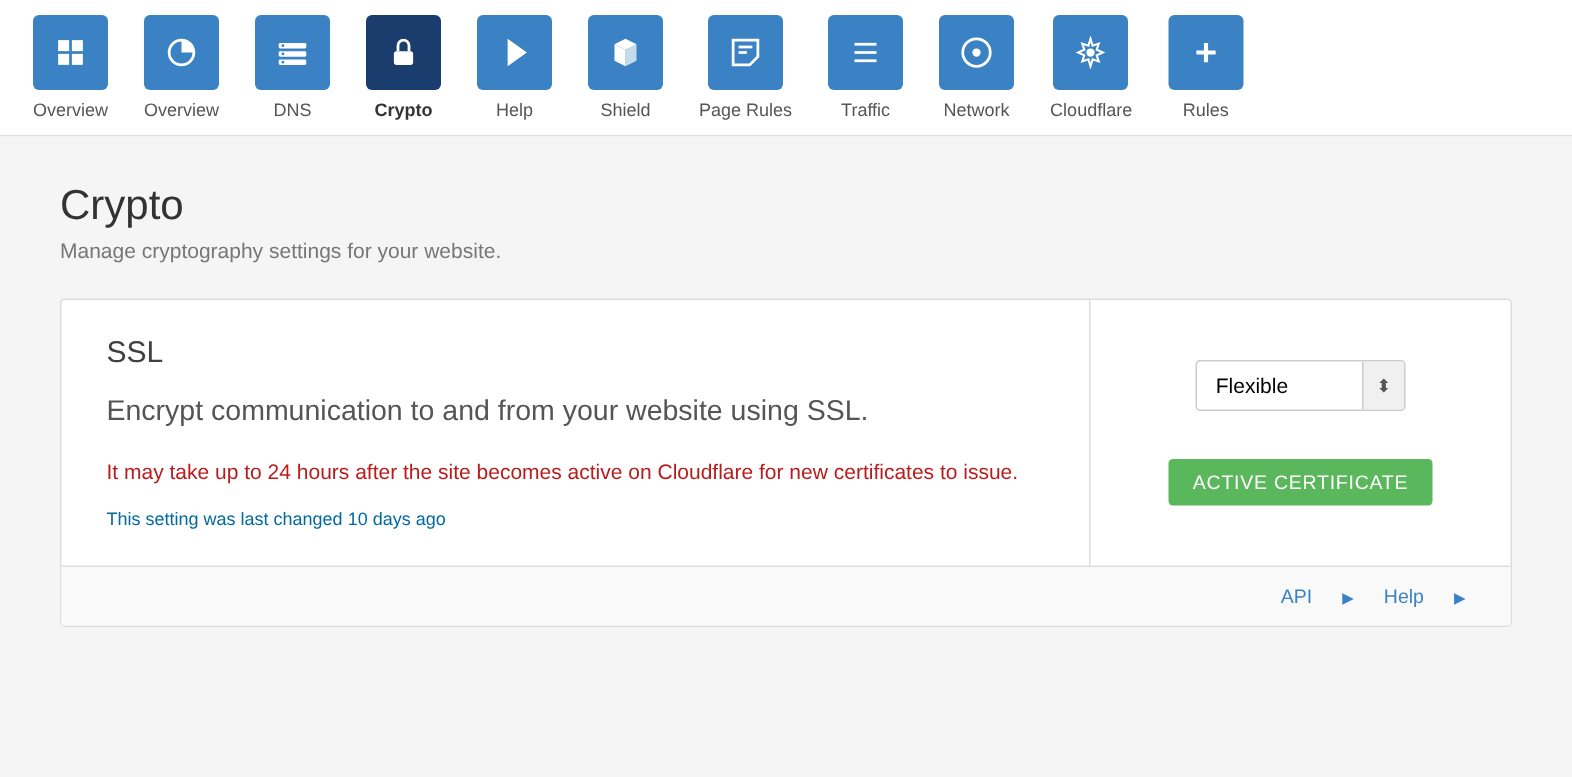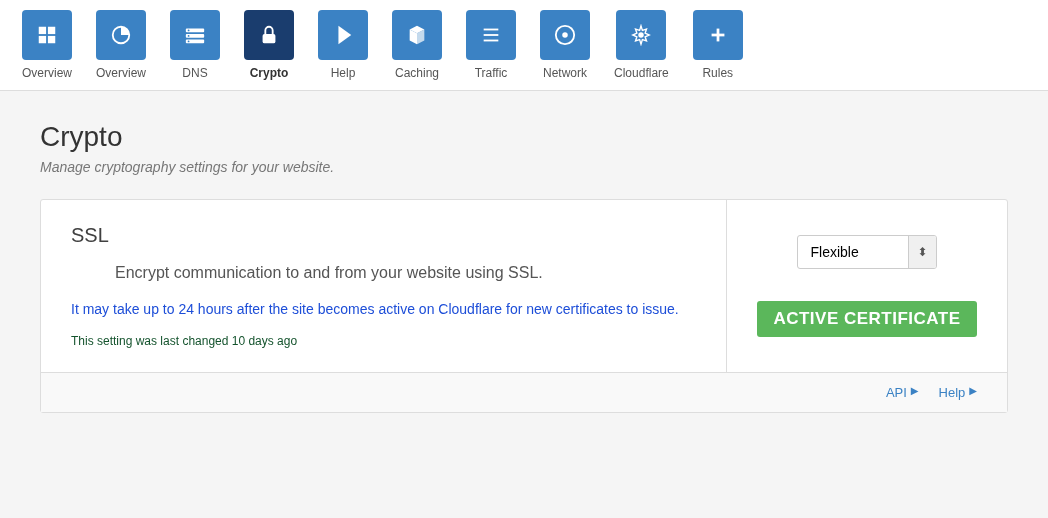--- a/index.html
+++ b/index.html
@@ -58,21 +58,20 @@
     .page-title {
       font-size: 28px;
       font-weight: 300;
       color: #333;
       margin-bottom: 6px;
     }
     .page-subtitle {
       font-size: 14px;
       color: #777;
       margin-bottom: 24px;
-      font-style: italic;
     }
 
     
     .card {
       background: #fff;
       border: 1px solid #ddd;
       border-radius: 3px;
     }
     .card-inner {
       display: flex;
@@ -92,35 +91,34 @@
       justify-content: center;
       gap: 32px;
     }
     .ssl-title {
       font-size: 20px;
       font-weight: 400;
       color: #404040;
       margin-bottom: 14px;
     }
     .ssl-desc {
-      font-size: 16px;
+      font-size: 19px;
       color: #555;
       margin-bottom: 14px;
       line-height: 1.5;
-      margin-left: 44px;
     }
     .ssl-note {
       font-size: 14px;
-      color: #1d4ed8;
+      color: #b91c1c;
       margin-bottom: 14px;
       line-height: 1.5;
     }
     .ssl-timestamp {
       font-size: 12px;
-      color: #14532d;
+      color: #0369a1;
     }
 
     
     .dropdown-wrap {
       display: flex;
       align-items: center;
       border: 1px solid #ccc;
       border-radius: 3px;
       overflow: hidden;
       background: #fff;
@@ -149,22 +147,22 @@
       cursor: pointer;
       align-self: stretch;
     }
 
     
     .active-cert-btn {
       background: #5bb75b;
       color: #fff;
       border: none;
       padding: 8px 16px;
-      font-size: 17px;
-      font-weight: bold;
+      font-size: 13px;
+      font-weight: normal;
       border-radius: 3px;
       cursor: pointer;
       letter-spacing: 0.5px;
       text-transform: uppercase;
       text-align: right;
     }
 
     
     .card-footer {
       background: #f9f9f9;
@@ -173,22 +171,22 @@
       display: flex;
       justify-content: flex-end;
       align-items: center;
       gap: 20px;
     }
     .footer-link {
       color: #3b82c4;
       text-decoration: none;
       font-size: 13px;
       display: flex;
-      align-items: flex-start;
-      gap: 4px;
+      align-items: flex-end;
+      gap: 20px;
       cursor: pointer;
     }
     .footer-arrow {
       font-size: 10px;
     }
   </style>
 </head>
 <body>
 
 <nav class="top-nav">
@@ -244,21 +242,31 @@
       <span class="nav-label">Help</span>
     </div>
     <div class="nav-item">
       <div class="nav-icon-box">
         <svg width="22" height="22" viewBox="0 0 24 24" fill="white">
           <path d="M20 6 L12 2 L4 6 L12 10 Z"></path>
           <path d="M4 6 L4 18 L12 22 L12 10 Z"></path>
           <path d="M20 6 L20 18 L12 22 L12 10 Z" fill="rgba(255,255,255,0.7)"></path>
         </svg>
       </div>
-      <span class="nav-label">Caching</span>
+      <span class="nav-label">Shield</span>
+    </div>
+    <div class="nav-item">
+      <div class="nav-icon-box">
+        <svg width="22" height="22" viewBox="0 0 24 24" fill="white">
+          <path d="M3 3 L21 3 L21 15 L15 21 L3 21 Z" fill="none" stroke="white" stroke-width="2"></path>
+          <line x1="7" y1="8" x2="17" y2="8" stroke="white" stroke-width="2"></line>
+          <line x1="7" y1="12" x2="13" y2="12" stroke="white" stroke-width="2"></line>
+        </svg>
+      </div>
+      <span class="nav-label">Page Rules</span>
     </div>
     <div class="nav-item">
       <div class="nav-icon-box">
         <svg width="22" height="22" viewBox="0 0 24 24" fill="white">
           <line x1="4" y1="6" x2="20" y2="6" stroke="white" stroke-width="2"></line>
           <line x1="4" y1="12" x2="20" y2="12" stroke="white" stroke-width="2"></line>
           <line x1="4" y1="18" x2="20" y2="18" stroke="white" stroke-width="2"></line>
         </svg>
       </div>
       <span class="nav-label">Traffic</span>

